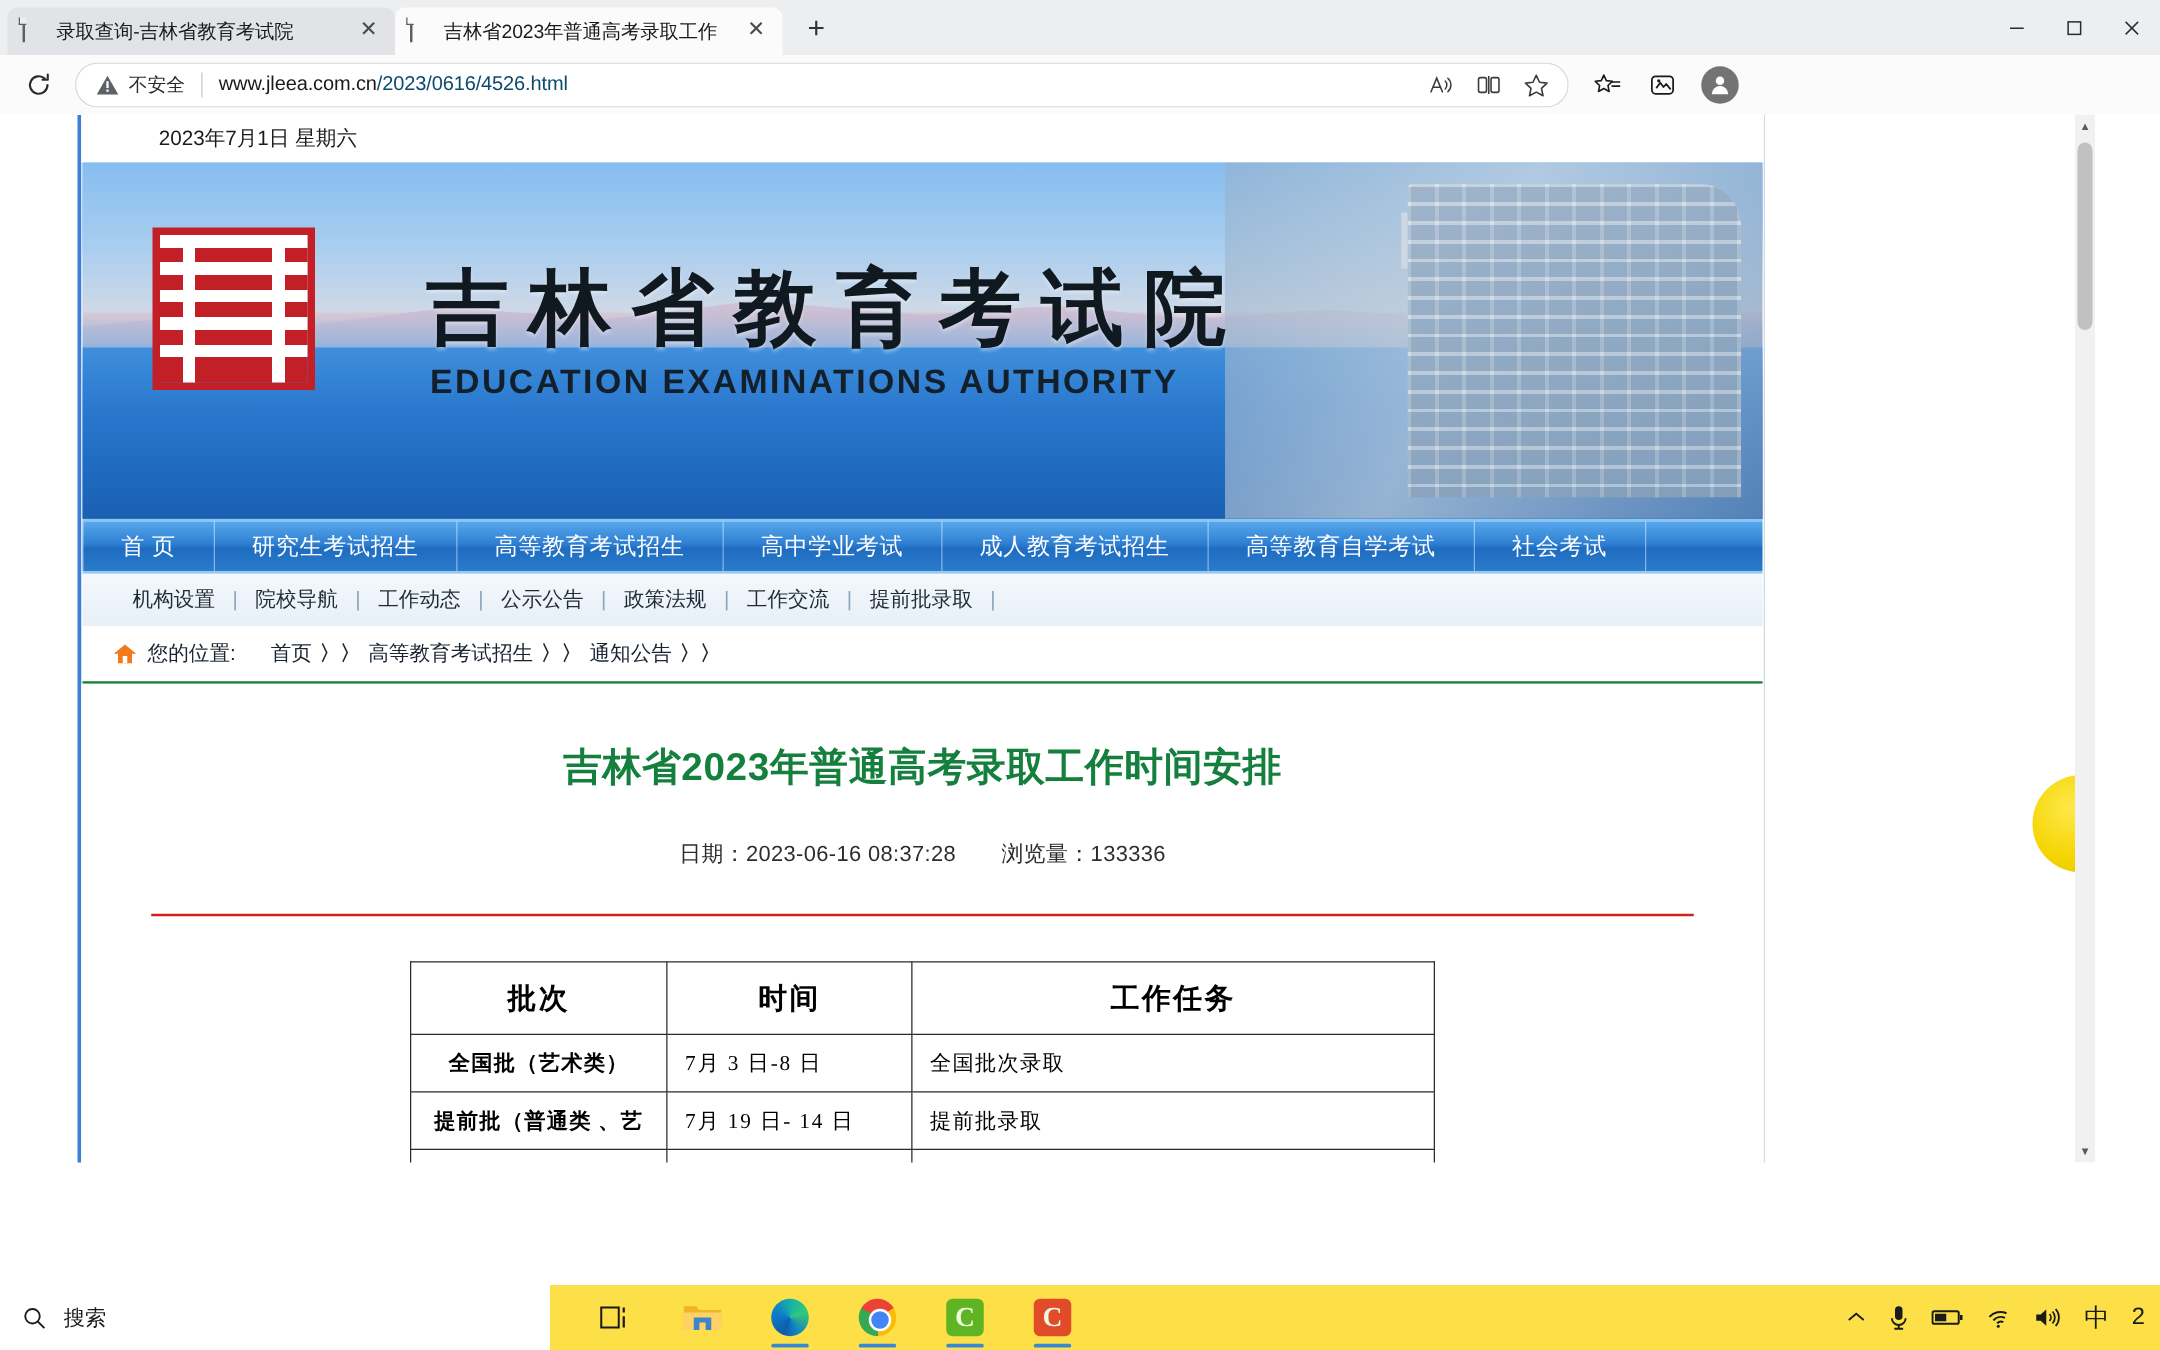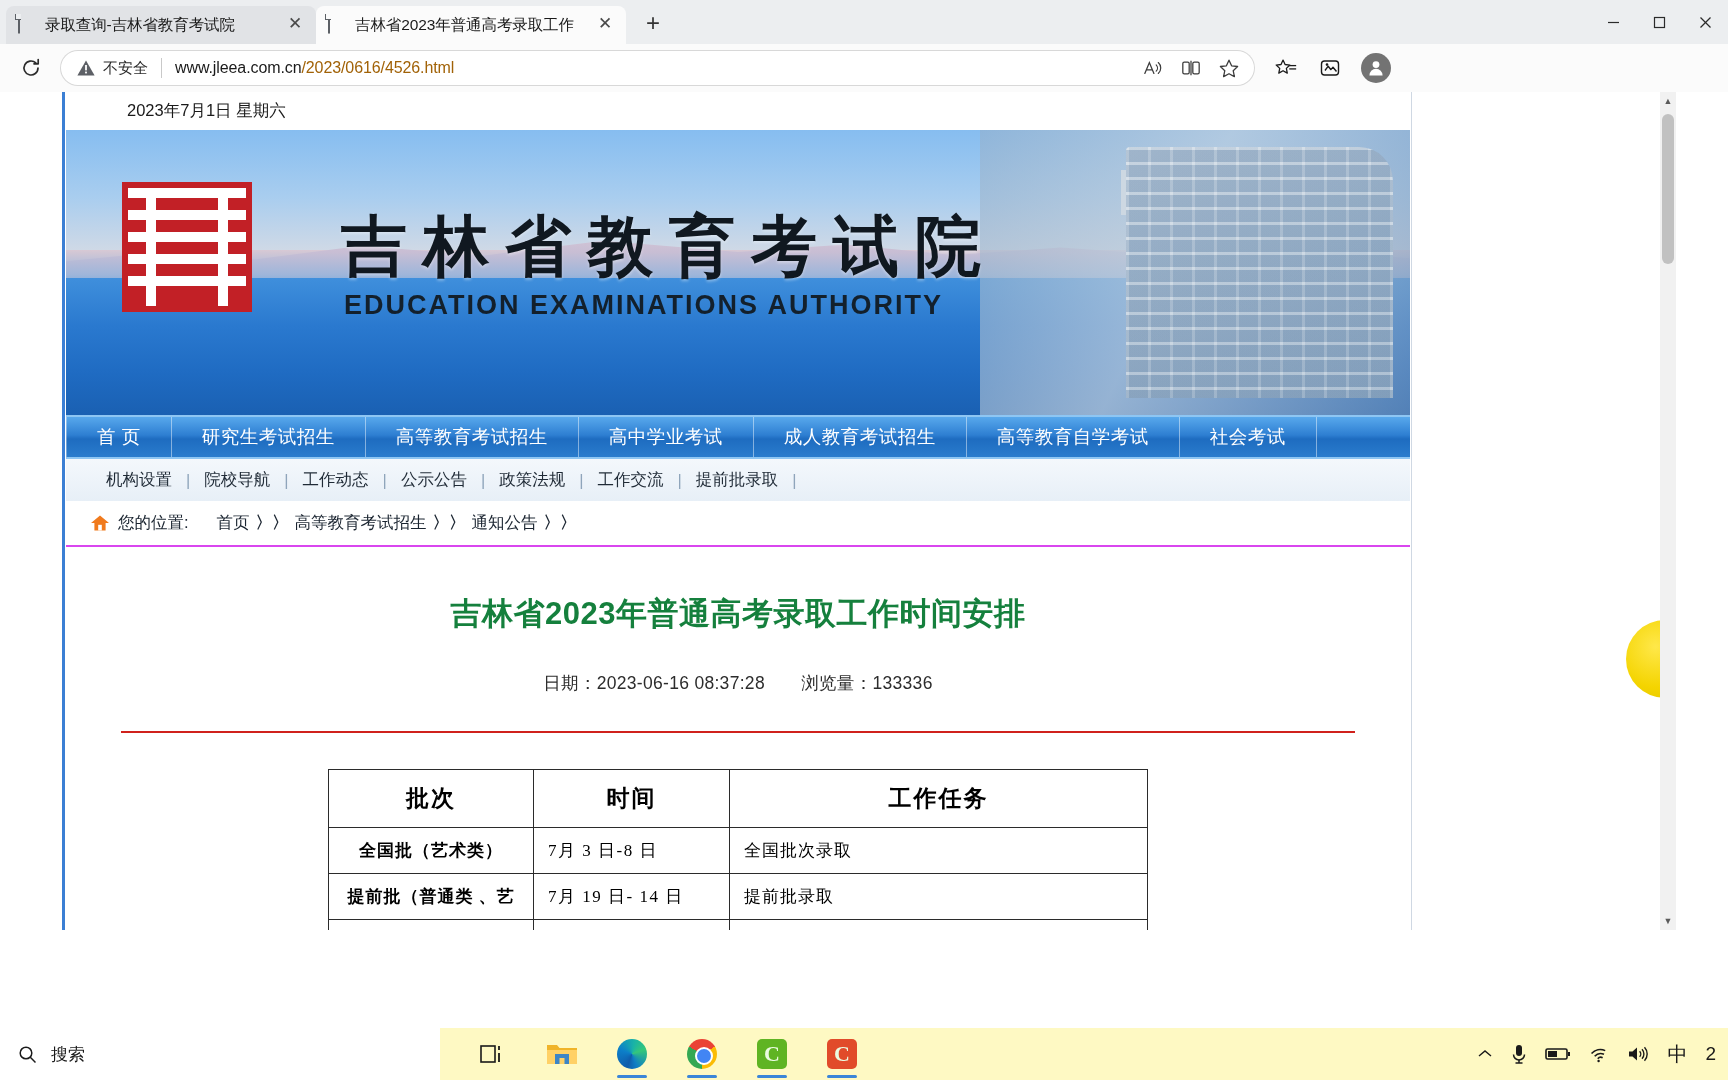--- a/index.html
+++ b/index.html
@@ -79,21 +79,21 @@
     flex: 1 1 auto; height: 36px; background: #ffffff;
     border-radius: 18px; display: flex; align-items: center;
     padding: 0 8px 0 16px; margin-right: 8px;
     box-shadow: inset 0 0 0 1px #d8d8d8;
     max-width: 1195px;
   }
   .warn-icon { width: 20px; height: 20px; flex: 0 0 20px; margin-right: 7px; }
   .warn-label { font-size: 15px; color: #2b2b2b; white-space: nowrap; }
   .omni-sep { width: 1px; height: 20px; background: #c9c9c9; margin: 0 13px; flex:0 0 1px;}
   .url { font-size: 16px; color: #1a1a1a; white-space: nowrap; letter-spacing: -0.1px;}
-  .url .dim { color: #a16207; }
+  .url .dim { color: #0c4a6e; }
   .omni-actions { margin-left: auto; display: flex; align-items: center; gap: 2px; }
   .ic-btn {
     width: 36px; height: 32px; display: flex; align-items: center; justify-content: center;
     border-radius: 5px; flex: 0 0 auto;
   }
   .toolbar-right { display: flex; align-items: center; gap: 6px; margin-left: 4px; }
   .ic-btn-lg { width: 38px; height: 36px; display:flex; align-items:center; justify-content:center; }
   .avatar-btn {
     width: 30px; height: 30px; border-radius: 50%; background: #737373;
     display:flex;align-items:center;justify-content:center; margin-left: 6px;
@@ -204,21 +204,21 @@
     display: flex; align-items: center; padding-left: 26px;
     font-size: 16.5px; color: #1f2a36;
   }
   .subnav a { color:#1f2a36; text-decoration:none; padding: 0 14px; }
   .subnav .bar { color:#8fa5bb; }
 
   .crumb {
     height: 46px; margin: 0 1px;
     display: flex; align-items: center; padding-left: 24px;
     font-size: 16.5px; color: #1a2430;
-    border-bottom: 2px solid #d946ef;
+    border-bottom: 2px solid #15803d;
     background:#fff;
   }
   .home-ic { width:20px;height:18px;margin-right:8px; }
   .crumb .sep { color:#1a2430; margin:0 6px; font-weight:700; }
   .crumb a { color:#1a2430; text-decoration:none; }
 
   .article { padding: 46px 56px 0; background:#fff; }
   .art-title {
     text-align:center; color:#15803d; font-size:31px; font-weight:700;
     letter-spacing:.5px;
@@ -260,21 +260,21 @@
   .cursor-blob {
     position:absolute; right:8px; top:528px; width:78px; height:78px;
     border-radius:50%;
     background: radial-gradient(circle at 38% 34%, #ffe84a 0%, #f4d400 58%, #e0c200 100%);
   }
   .cursor-ptr { position:absolute; right:6px; top:576px; }
 
   
   .taskbar {
     position:absolute; left:0; bottom:0; width:1728px; height:52px;
-    background:#fef9c3; display:flex; align-items:center;
+    background:#fde047; display:flex; align-items:center;
   }
   .tb-search {
     width: 440px; height:52px; background:#ffffff;
     display:flex; align-items:center; padding-left:18px; gap:14px;
   }
   .tb-search span { font-size:17px; color:#1a1a1a; }
   .tb-items { display:flex; align-items:center; gap:26px; margin-left:30px; }
   .tb-item { width:44px;height:44px; display:flex;align-items:center;justify-content:center; position:relative;}
   .tb-item.running::after{
     content:''; position:absolute; bottom:-2px; left:7px; width:30px;height:3px;

